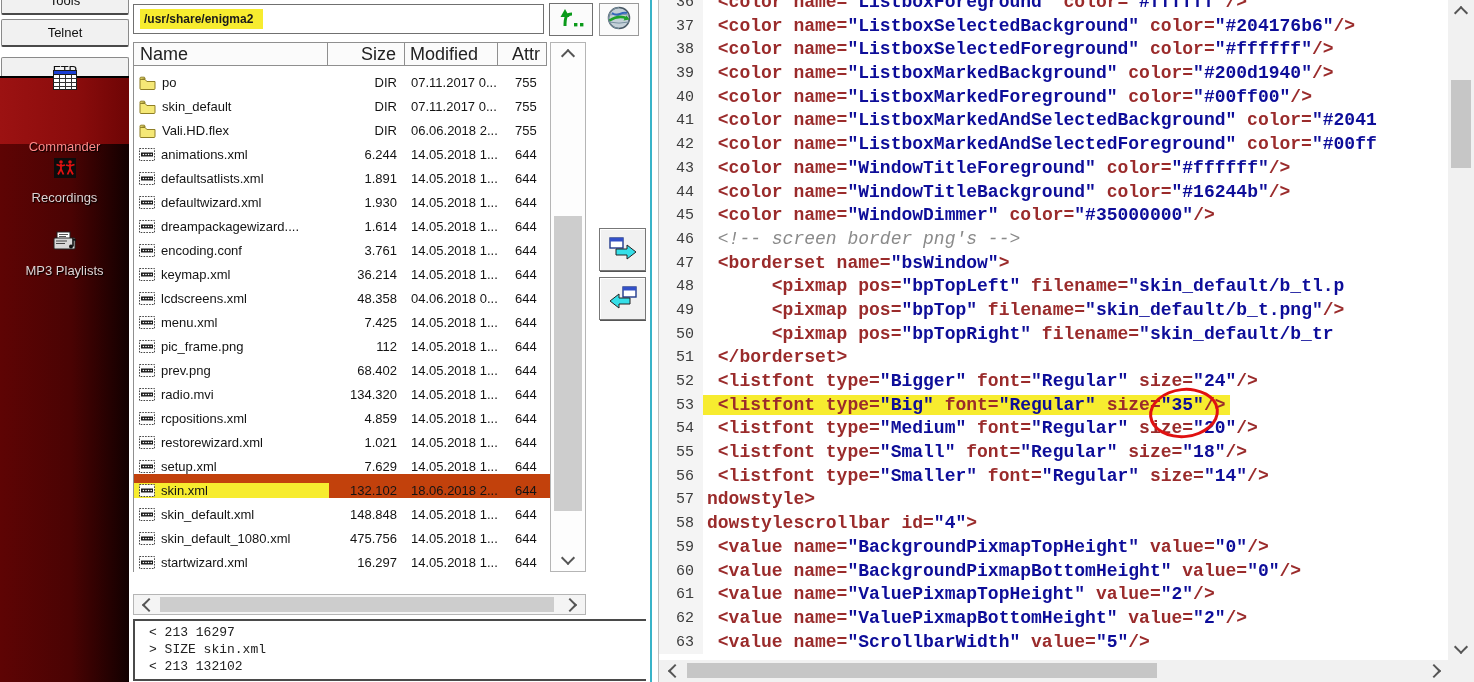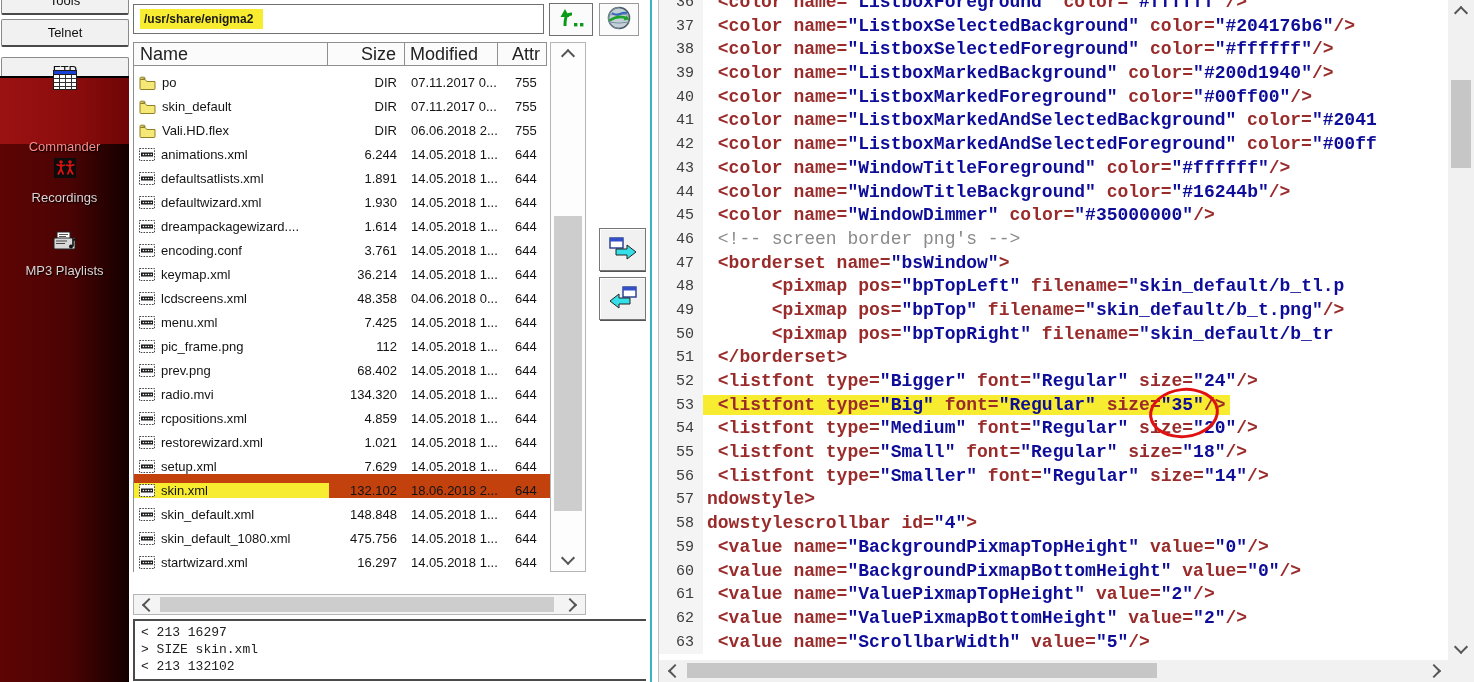--- a/index.html
+++ b/index.html
@@ -43,21 +43,21 @@
   .fr-attr{width:50px;padding-left:14px;box-sizing:border-box;}
 
   .fl-scrollcol{position:absolute;left:550px;top:42px;width:36px;height:530px;background:#fdfdfd;
                 border:1px solid #b5b5b5;box-sizing:border-box;}
   .fl-thumb{position:absolute;left:3px;top:173px;width:28px;height:295px;background:#cdcdcd;}
   .fl-hscroll{position:absolute;left:133px;top:594px;width:453px;height:21px;background:#f4f4f4;
               border:1px solid #b5b5b5;box-sizing:border-box;}
   .fl-hthumb{position:absolute;left:26px;top:2px;width:394px;height:15px;background:#cdcdcd;}
 
   .log{position:absolute;left:133px;top:619px;width:524px;height:62px;background:#fff;
-       border:2px solid #4a4a4a;box-sizing:border-box;padding:3px 6px;
+       border:2px solid #4a4a4a;box-sizing:border-box;padding:3px 14px;
        font-family:"Liberation Mono",monospace;font-size:13px;color:#222;}
   .log div{line-height:17px;white-space:pre;}
 
   
   .xfer{position:absolute;left:599px;width:45px;height:41px;background:#f1f1f1;border:1px solid #777;
         box-shadow:inset 1px 1px 0 #fff, 1px 1px 0 #555;display:flex;align-items:center;justify-content:center;}
 
   .splitter{position:absolute;left:646px;top:0;width:12px;height:682px;background:#fff;}
   .splitter::after{content:"";position:absolute;left:4px;top:0;width:2px;height:682px;background:var(--cyan);}
 
@@ -66,21 +66,21 @@
   .code-rows{position:absolute;left:0;top:0;width:788px;height:660px;overflow:hidden;}
   .code-rows-inner{margin-top:-9px;}
   .linerow{display:flex;height:23.7px;}
   .linenum{width:44px;flex:0 0 44px;background:#f4f4f4;color:#3c3c3c;text-align:right;
            padding-right:9px;box-sizing:border-box;font-family:"Liberation Mono",monospace;
            font-size:15px;line-height:23.7px;}
   .codeline{white-space:pre;font-family:"Liberation Mono",monospace;font-size:18px;font-weight:bold;
             line-height:23.7px;color:#000;padding-left:4px;}
   .tk-t{color:var(--codetag);}
   .tk-v{color:var(--codeval);}
-  .tk-c{color:#8a8a8a;font-weight:normal;}
+  .tk-c{color:#8a8a8a;font-style:italic;font-weight:normal;}
   .hl-bg{background:var(--marker);box-shadow:-4px 0 0 var(--marker),4px 0 0 var(--marker);}
   .circled{position:relative;display:inline-block;}
   .circled::after{content:"";position:absolute;left:-12px;top:-6px;width:64px;height:44px;
                   border:3px solid #e01111;border-radius:50%;transform:rotate(-6deg);pointer-events:none;}
 
   .ed-vscroll{position:absolute;right:0;top:0;width:26px;height:660px;background:#f1f1f1;}
   .ed-vthumb{position:absolute;left:3px;top:80px;width:20px;height:88px;background:#c6c6c6;}
   .ed-hscroll{position:absolute;left:0;bottom:0;width:816px;height:22px;background:#f1f1f1;}
   .ed-hthumb{position:absolute;left:28px;top:3px;width:470px;height:15px;background:#c6c6c6;}
 

